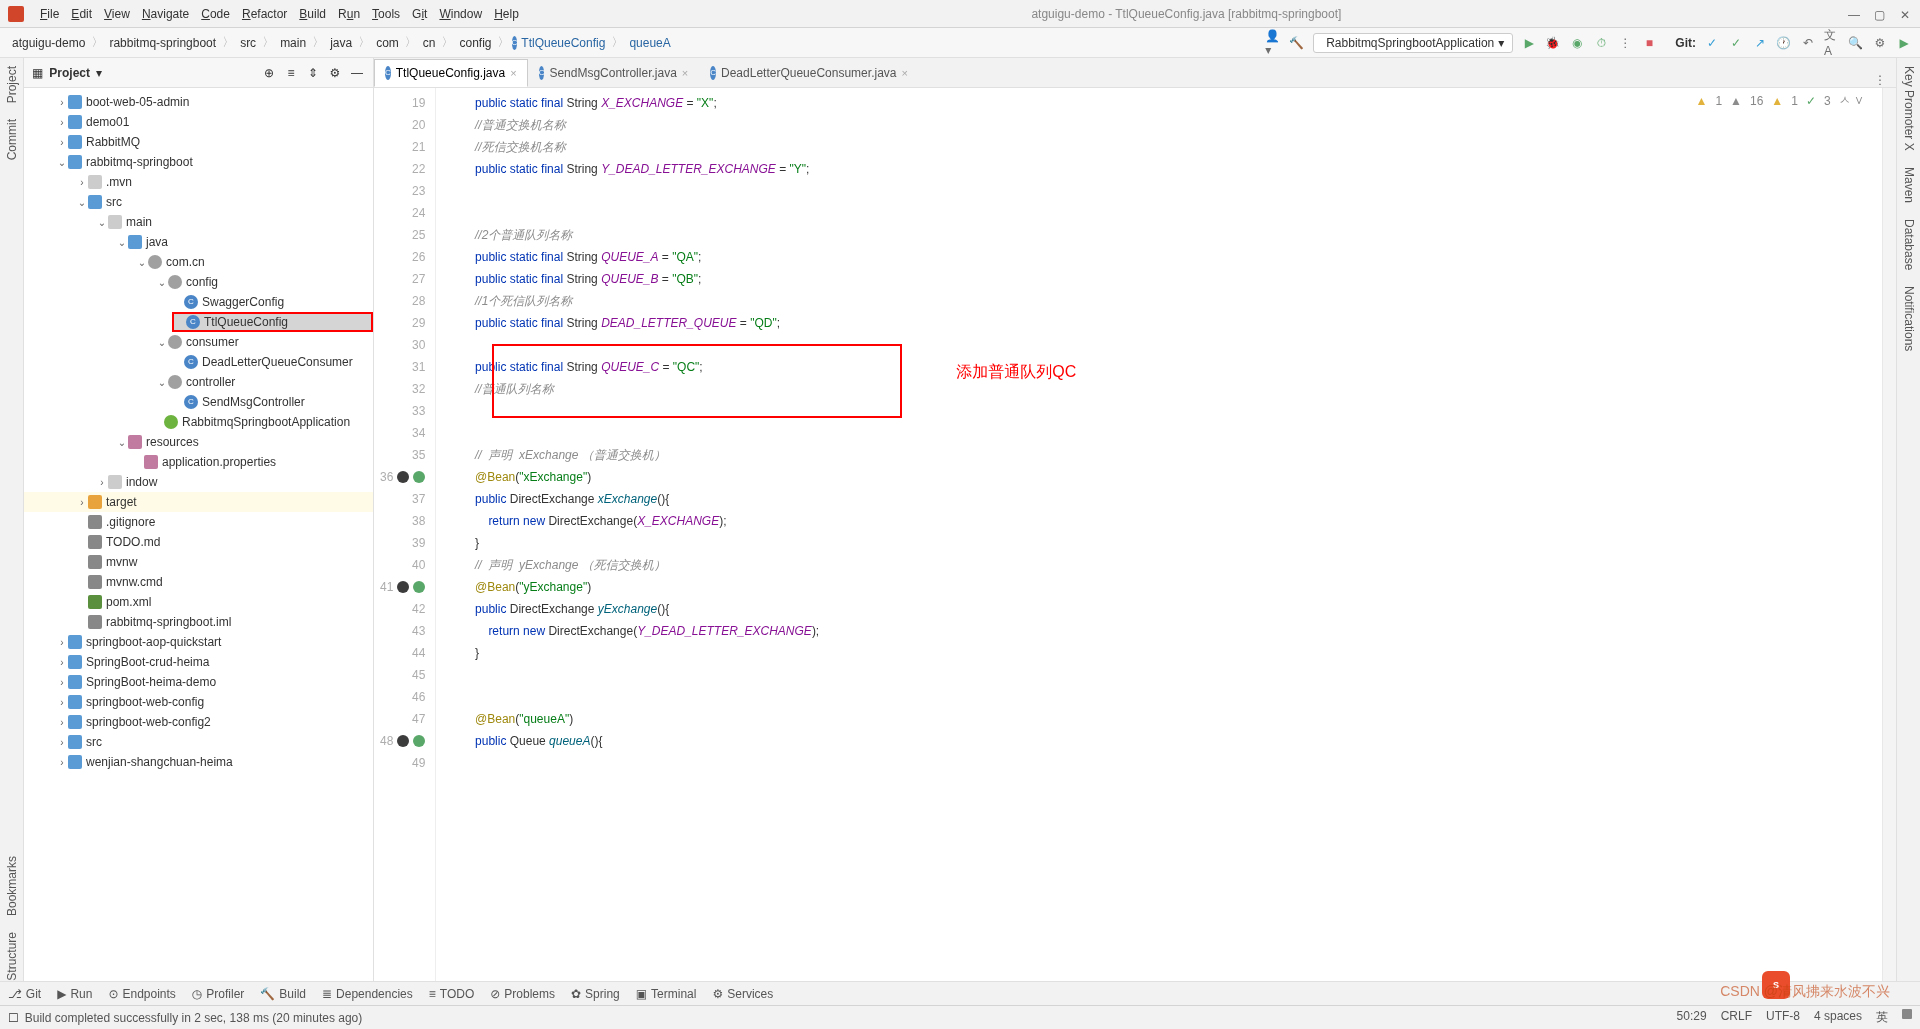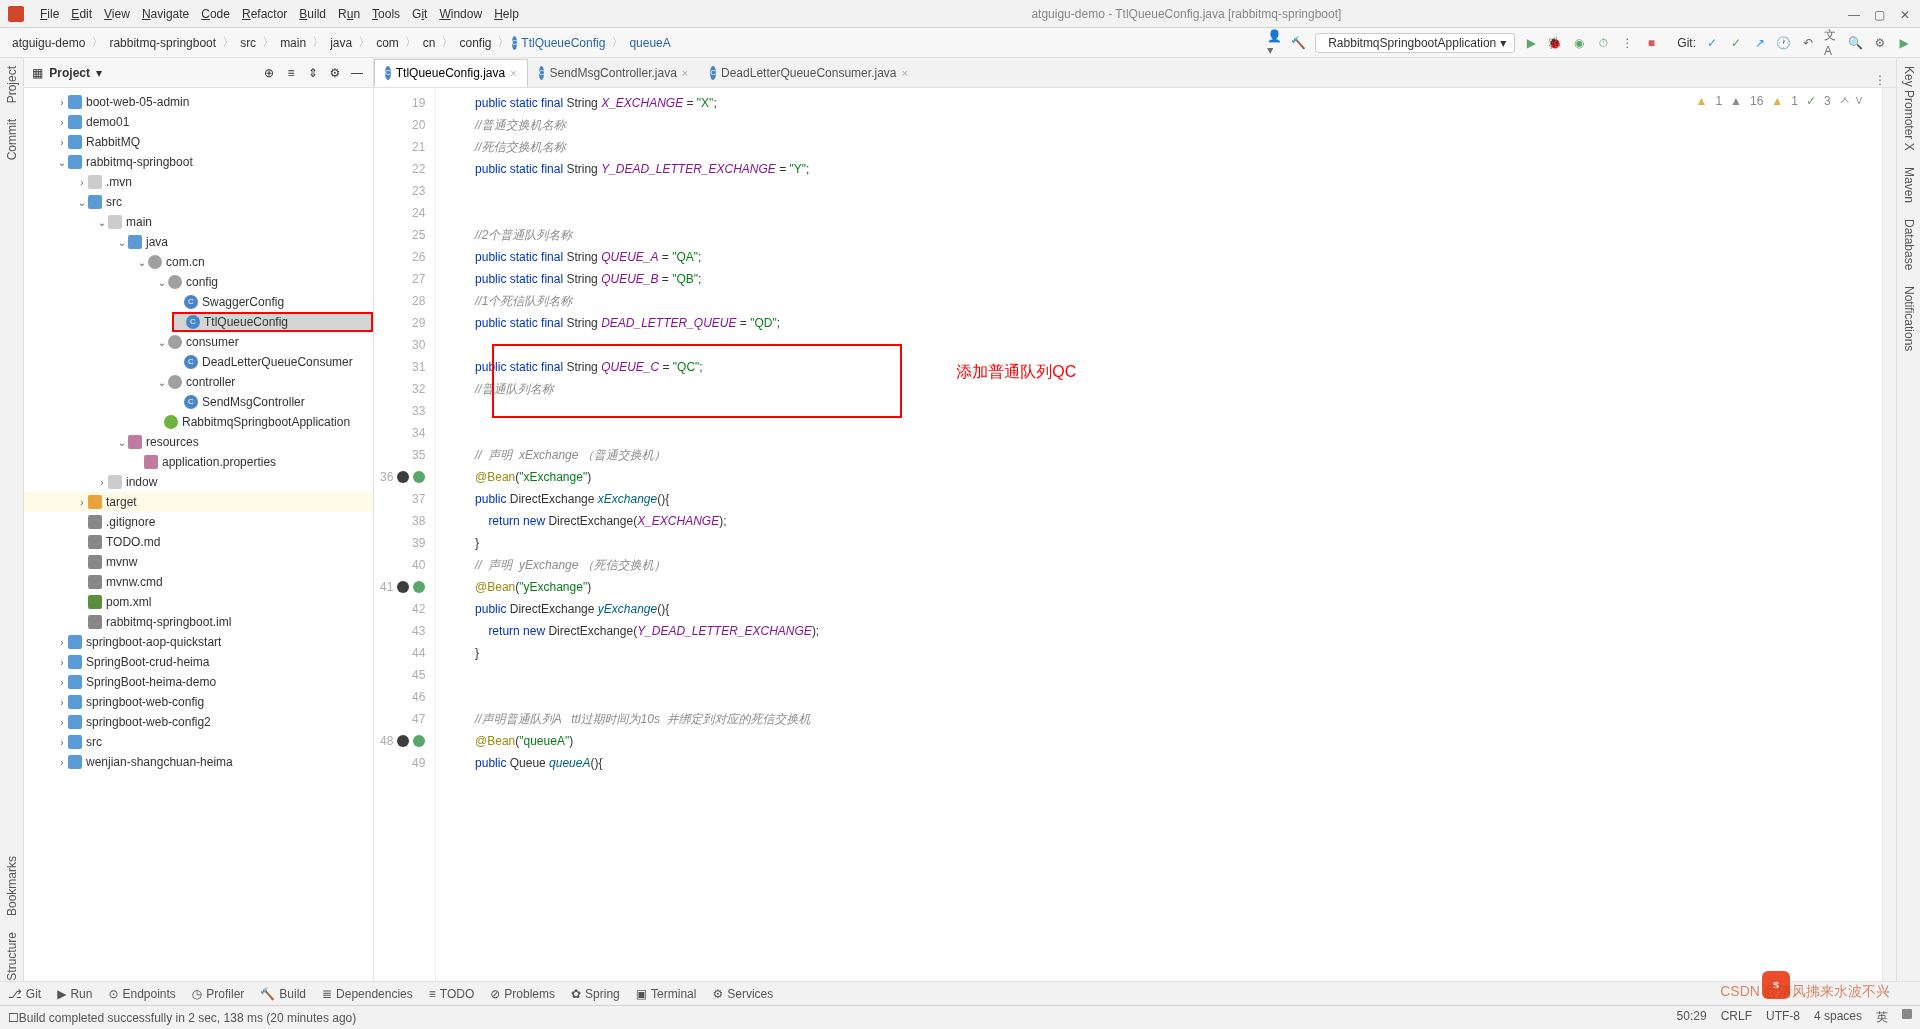--- a/index.html
+++ b/index.html
@@ -133,21 +133,21 @@
       <span class="ico-sq ico-spring"></span>
       <span>RabbitmqSpringbootApplication</span>
       <span>▾</span>
     </div>
     <span class="ico ico-green">▶</span>
     <span class="ico ico-green">🐞</span>
     <span class="ico ico-green">◉</span>
     <span class="ico ico-green">⏱</span>
     <span class="ico ico-gray">⋮</span>
     <span class="ico ico-red">■</span>
-    <span style="margin-left:10px;">Git:</span>
+    <span style="margin-left:10px;font-weight:bold;">Git:</span>
     <span class="ico ico-blue">✓</span>
     <span class="ico ico-green">✓</span>
     <span class="ico ico-blue">↗</span>
     <span class="ico ico-gray">🕐</span>
     <span class="ico ico-gray">↶</span>
     <span class="ico ico-gray">文A</span>
     <span class="ico ico-gray">🔍</span>
     <span class="ico ico-gray">⚙</span>
     <span class="ico ico-green">▶</span>
   </div>
@@ -426,21 +426,20 @@
 <div class="code-line">        <span class="kw">public</span> DirectExchange <span class="mth">xExchange</span>(){</div>
 <div class="code-line">            <span class="kw">return</span> <span class="kw">new</span> DirectExchange(<span class="fld">X_EXCHANGE</span>);</div>
 <div class="code-line">        }</div>
 <div class="code-line">        <span class="cmt">//  声明  yExchange （死信交换机）</span></div>
 <div class="code-line">        <span class="ann">@Bean</span>(<span class="str">"yExchange"</span>)</div>
 <div class="code-line">        <span class="kw">public</span> DirectExchange <span class="mth">yExchange</span>(){</div>
 <div class="code-line">            <span class="kw">return</span> <span class="kw">new</span> DirectExchange(<span class="fld">Y_DEAD_LETTER_EXCHANGE</span>);</div>
 <div class="code-line">        }</div>
 <div class="code-line"></div>
 <div class="code-line"></div>
-<div class="code-line">        <span class="cmt">//声明普通队列A   ttl过期时间为10s  并绑定到对应的死信交换机</span></div>
 <div class="code-line">        <span class="ann">@Bean</span>(<span class="str">"queueA"</span>)</div>
 <div class="code-line">        <span class="kw">public</span> Queue <span class="mth">queueA</span>(){</div>
 
         <div class="highlight-box" style="left:56px; top:256px; width:410px; height:74px;"></div>
         <div class="annotation-text" style="left:520px; top:274px;">添加普通队列QC</div>
       </div>
       <div class="scroll-track"></div>
     </div>
   </div>
 
@@ -461,21 +460,21 @@
   <span class="btn">≣ <span>Dependencies</span></span>
   <span class="btn">≡ <span>TODO</span></span>
   <span class="btn">⊘ <span>Problems</span></span>
   <span class="btn">✿ <span>Spring</span></span>
   <span class="btn">▣ <span>Terminal</span></span>
   <span class="btn">⚙ <span>Services</span></span>
 </div>
 
 <div class="status-bar">
   <span>☐</span>
-  <span class="msg" style="">Build completed successfully in 2 sec, 138 ms (20 minutes ago)</span>
+  <span class="msg" style="margin-left:6px;">Build completed successfully in 2 sec, 138 ms (20 minutes ago)</span>
   <div class="right">
     <span>50:29</span>
     <span>CRLF</span>
     <span>UTF-8</span>
     <span>4 spaces</span>
     <span>英</span>
     <span class="lock"></span>
   </div>
 </div>
 

